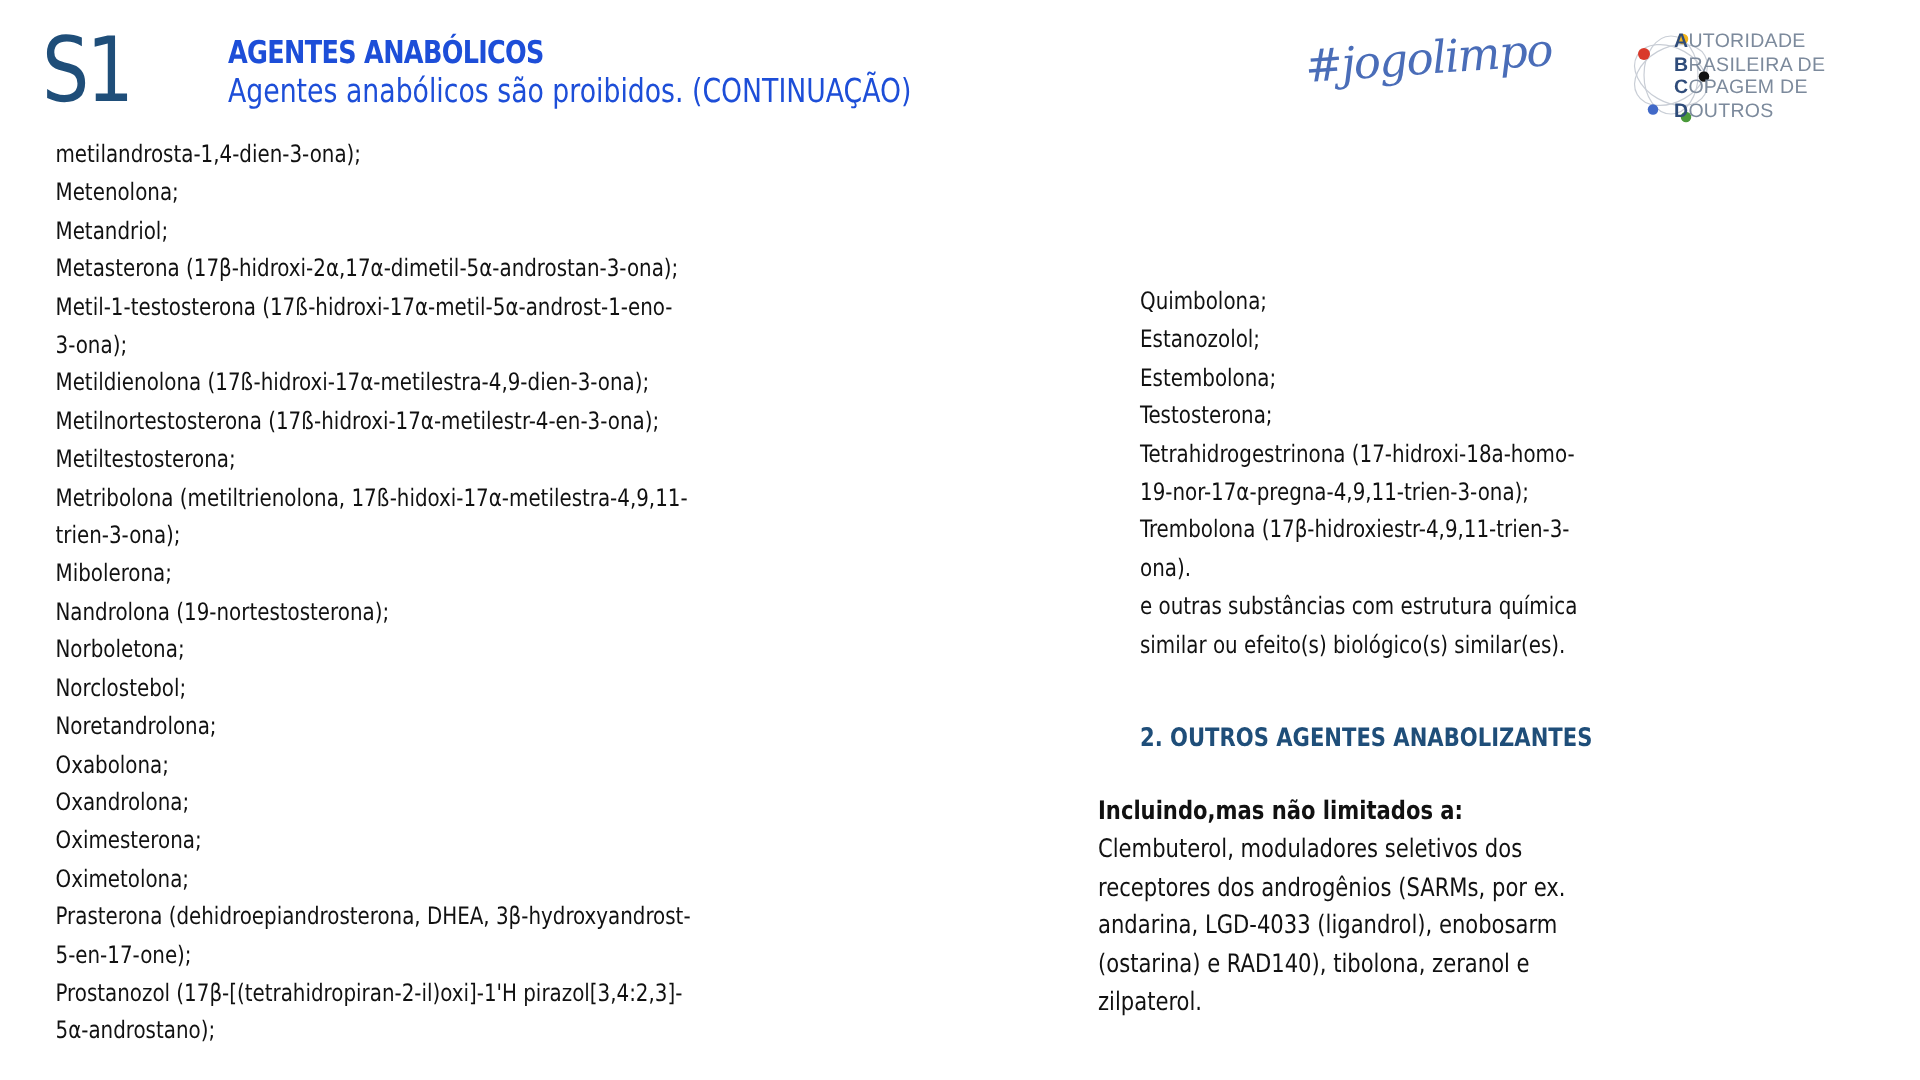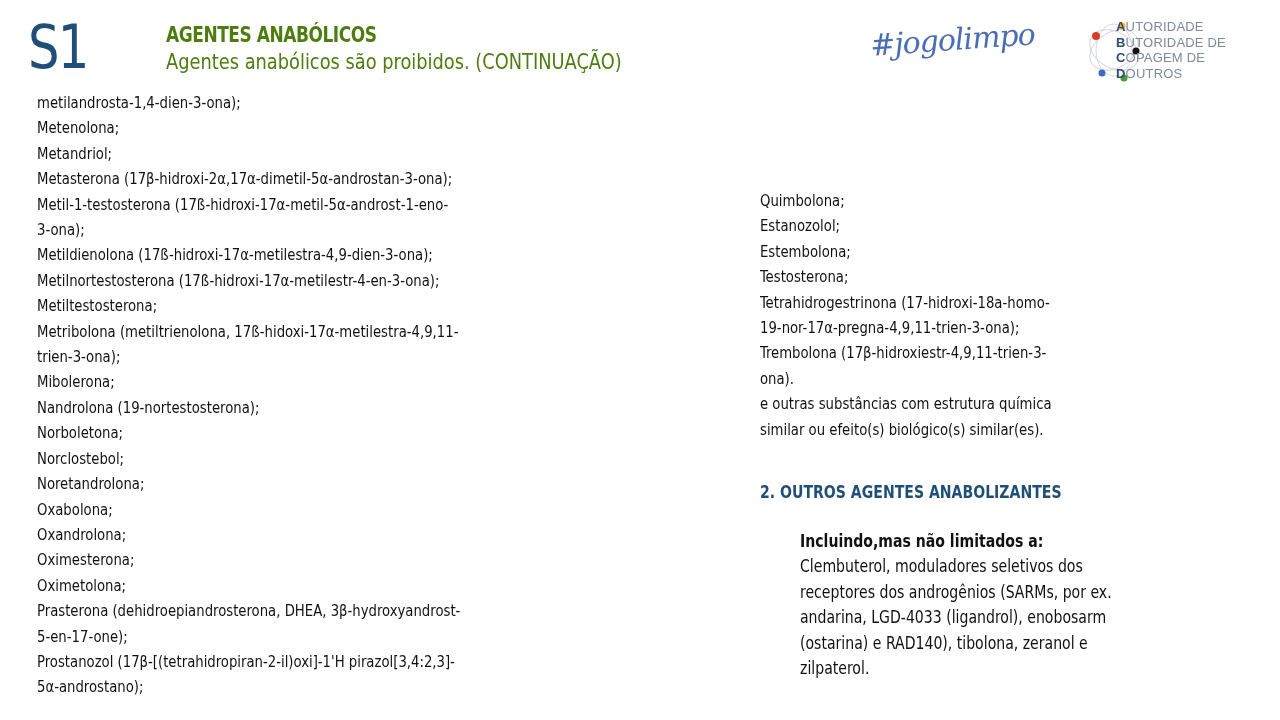--- a/index.html
+++ b/index.html
@@ -1,35 +1,35 @@
 <!DOCTYPE html>
 <html><head>
 <meta charset="utf-8">
 <style>
   html, body { margin:0; padding:0; }
   body { width:1280px; height:720px; background:#ffffff; position:relative; overflow:hidden;
          font-family:"DejaVu Sans Condensed","DejaVu Sans", sans-serif; color:#111; }
   .s1 { position:absolute; left:28px; top:14px; font-family:"DejaVu Sans", sans-serif; font-stretch:condensed;
         font-size:60px; line-height:66px; color:#1f4e79; letter-spacing:-2px; transform:scaleX(0.92); transform-origin:left; }
-  .hdr { position:absolute; left:166px; top:22px; color:#4d7c0f; }
+  .hdr { position:absolute; left:152px; top:22px; color:#1d4ed8; }
   .hdr .t1 { font-size:21px; font-weight:bold; line-height:26px; letter-spacing:-0.5px; transform:scaleX(0.9); transform-origin:left; white-space:nowrap; }
   .hdr .t2 { font-size:22px; line-height:28px; transform:scaleX(0.9); transform-origin:left; white-space:nowrap; }
   .jogo { position:absolute; left:870px; top:22px; font-family:"DejaVu Serif", serif; font-style:italic;
           font-size:30px; color:#4a6db8; letter-spacing:-1px; transform:rotate(-4deg); }
   .logo { position:absolute; left:1084px; top:14px; width:60px; height:70px; }
   .logo-text { position:absolute; left:1088px; top:19px; font-family:"Liberation Sans", sans-serif; font-size:13px;
                line-height:15.5px; color:#7c8a9c; letter-spacing:0.2px;margin-left:28px; }
   .logo-text b { color:#2f4c7a; font-weight:bold; }
   .col { position:absolute; font-size:16px; line-height:25.4px; white-space:nowrap; }
   .col div { transform:scaleX(0.92); transform-origin:left; }
   .left { left:37px; top:90px; }
   .right { left:760px; top:188px; }
   .sec2 { position:absolute; left:760px; top:480px; color:#1f4e79; font-weight:bold; font-size:17px; line-height:24px;
           transform:scaleX(0.92); transform-origin:left; white-space:nowrap; }
-  .incl { position:absolute; left:800px; top:529px; font-size:17px; line-height:25.4px; white-space:nowrap; }
+  .incl { position:absolute; left:732px; top:529px; font-size:17px; line-height:25.4px; white-space:nowrap; }
   .incl div { transform:scaleX(0.92); transform-origin:left; }
   .incl .bold { font-weight:bold; }
 </style>
 </head>
 <body>
 
 <div class="s1">S1</div>
 <div class="hdr">
   <div class="t1">AGENTES ANABÓLICOS</div>
   <div class="t2">Agentes anabólicos são proibidos. (CONTINUAÇÃO)</div>
@@ -44,21 +44,21 @@
     <ellipse cx="30" cy="36" rx="26" ry="18" transform="rotate(90 30 36)"></ellipse>
   </g>
   <circle cx="12" cy="22" r="4" fill="#d93a2b"></circle>
   <circle cx="38" cy="12" r="3.5" fill="#f2b51c"></circle>
   <circle cx="52" cy="37" r="3.5" fill="#111111"></circle>
   <circle cx="40" cy="64" r="3.5" fill="#4a9a3a"></circle>
   <circle cx="18" cy="59" r="3.5" fill="#4169c8"></circle>
 </svg>
 <div class="logo-text">
   <div><b>A</b><span>UTORIDADE</span></div>
-  <div><b>B</b><span>UTORIDADE DE</span></div>
+  <div><b>B</b><span>RASILEIRA DE</span></div>
   <div><b>C</b><span>OPAGEM DE</span></div>
   <div><b>D</b><span>OUTROS</span></div>
 </div>
 
 <div class="col left">
   <div>metilandrosta-1,4-dien-3-ona);</div>
   <div>Metenolona;</div>
   <div>Metandriol;</div>
   <div>Metasterona (17β-hidroxi-2α,17α-dimetil-5α-androstan-3-ona);</div>
   <div>Metil-1-testosterona (17ß-hidroxi-17α-metil-5α-androst-1-eno-</div>

